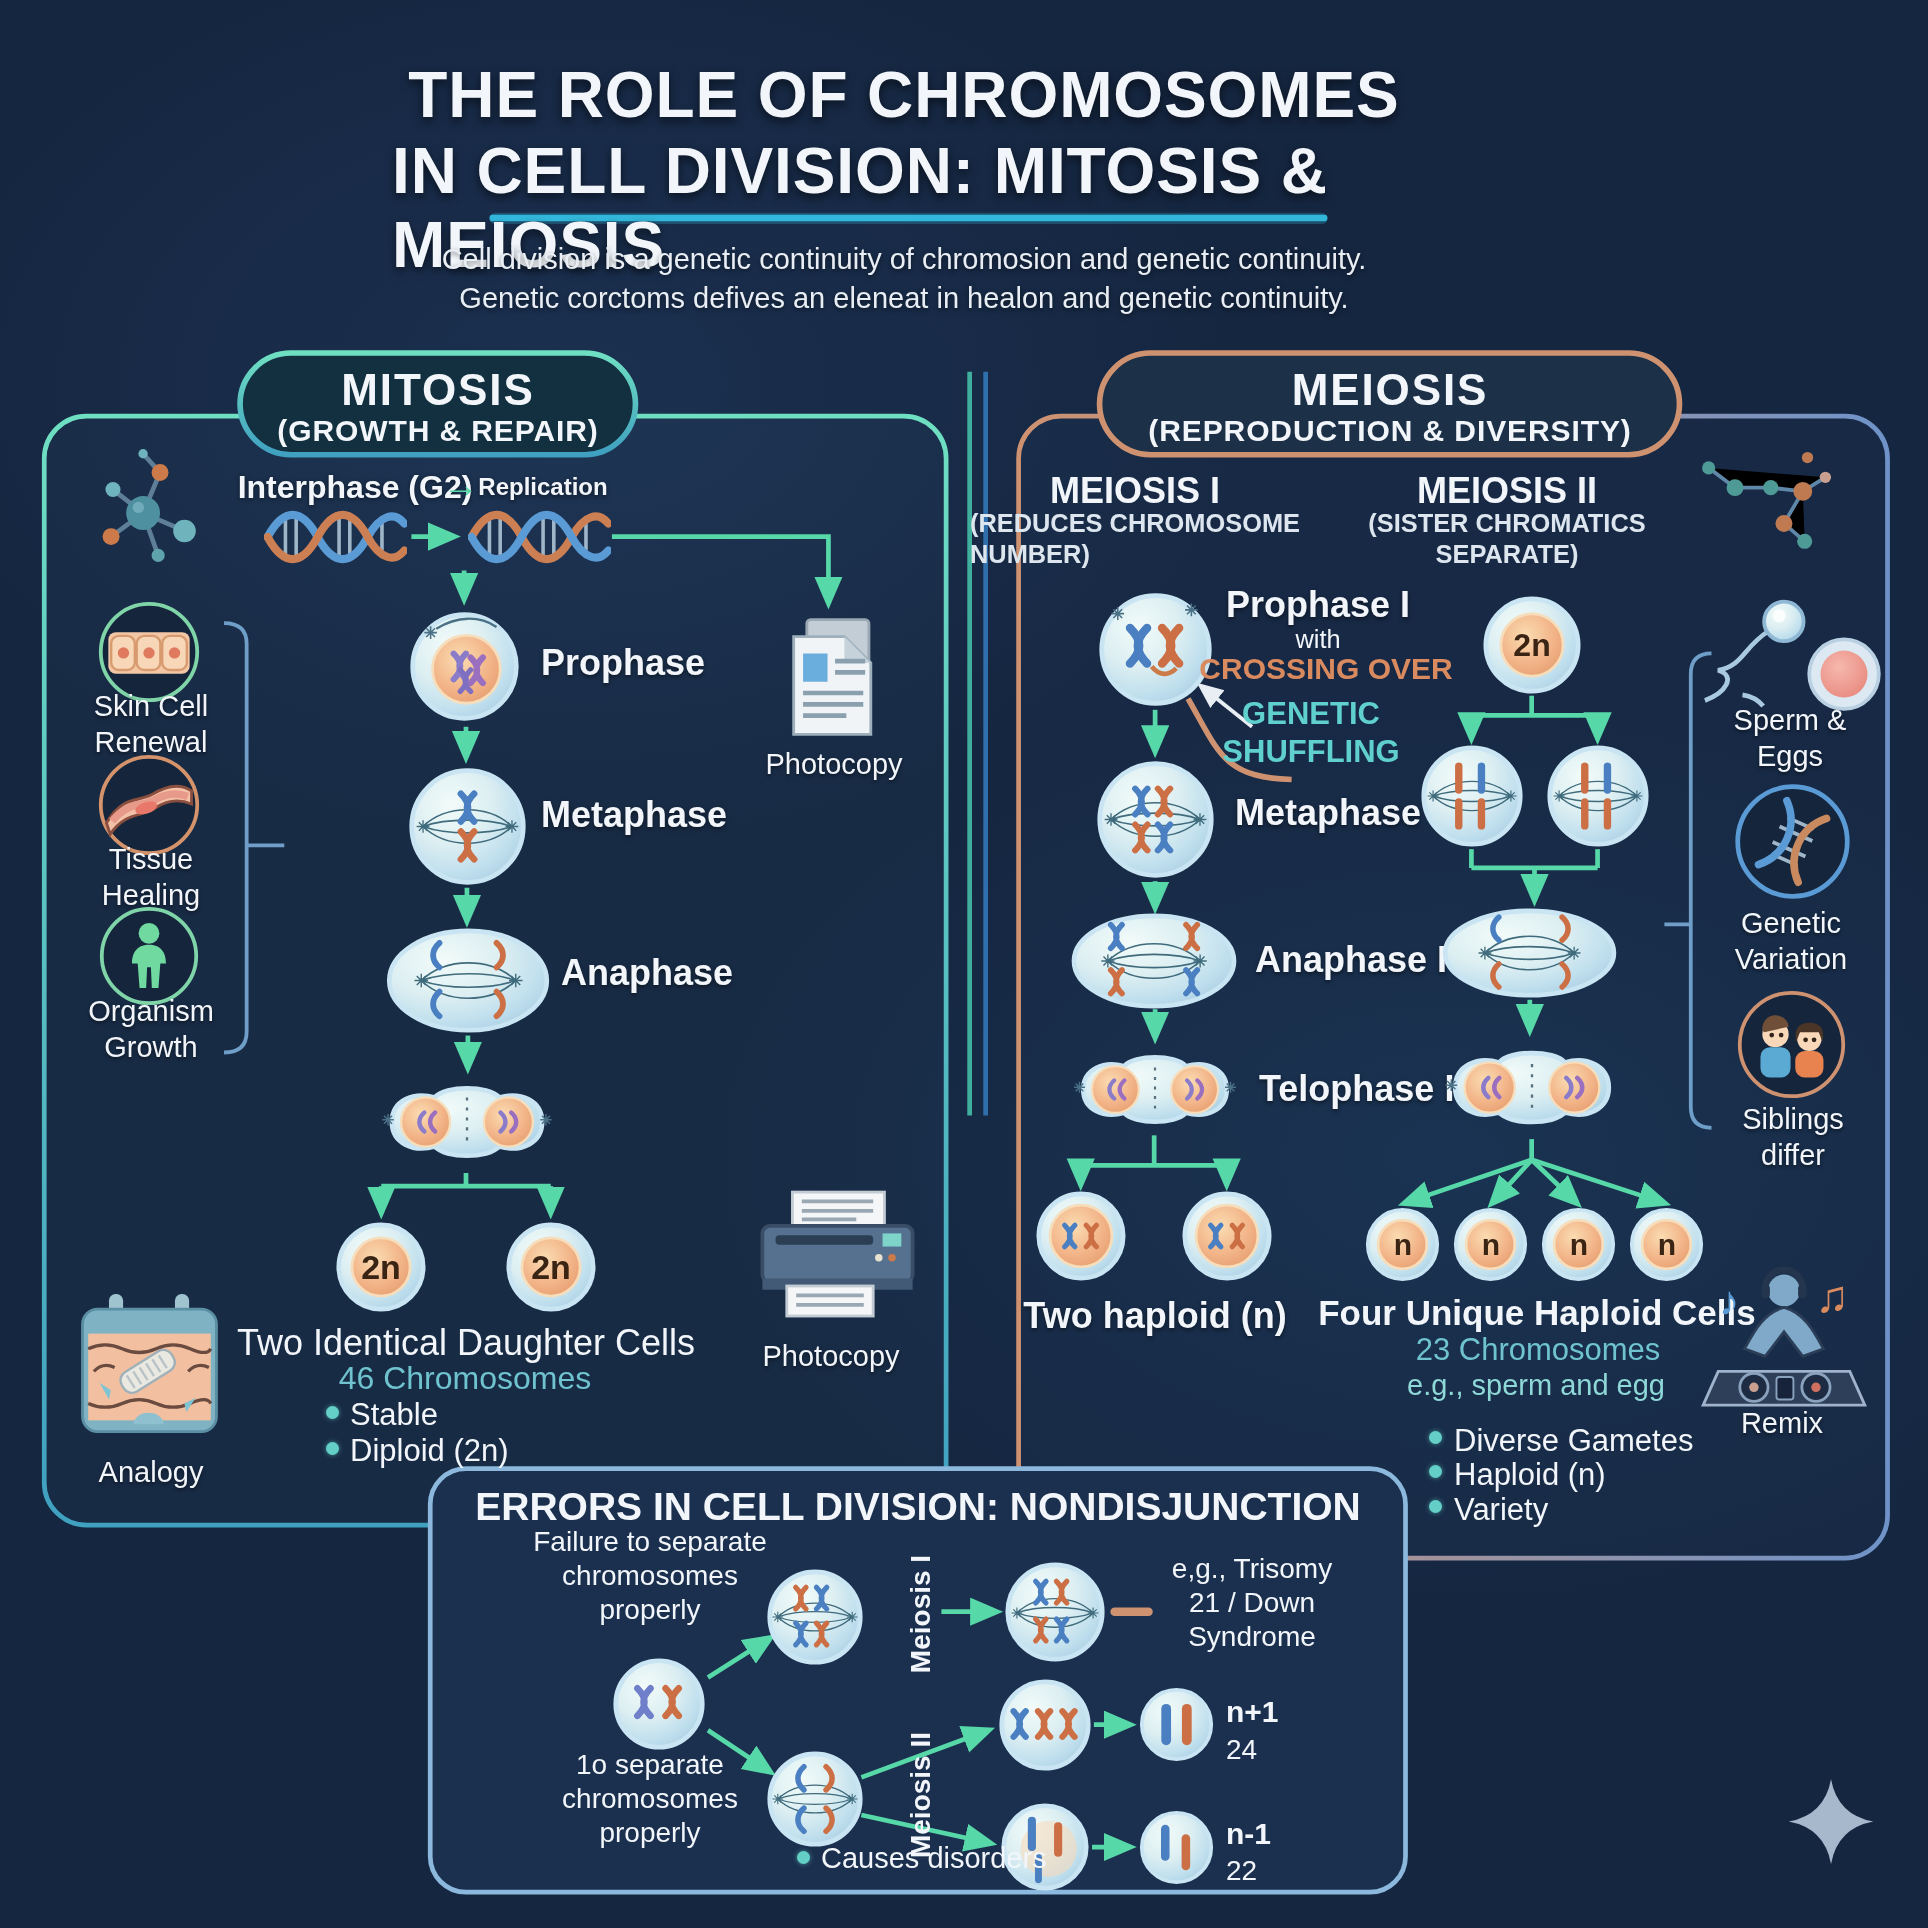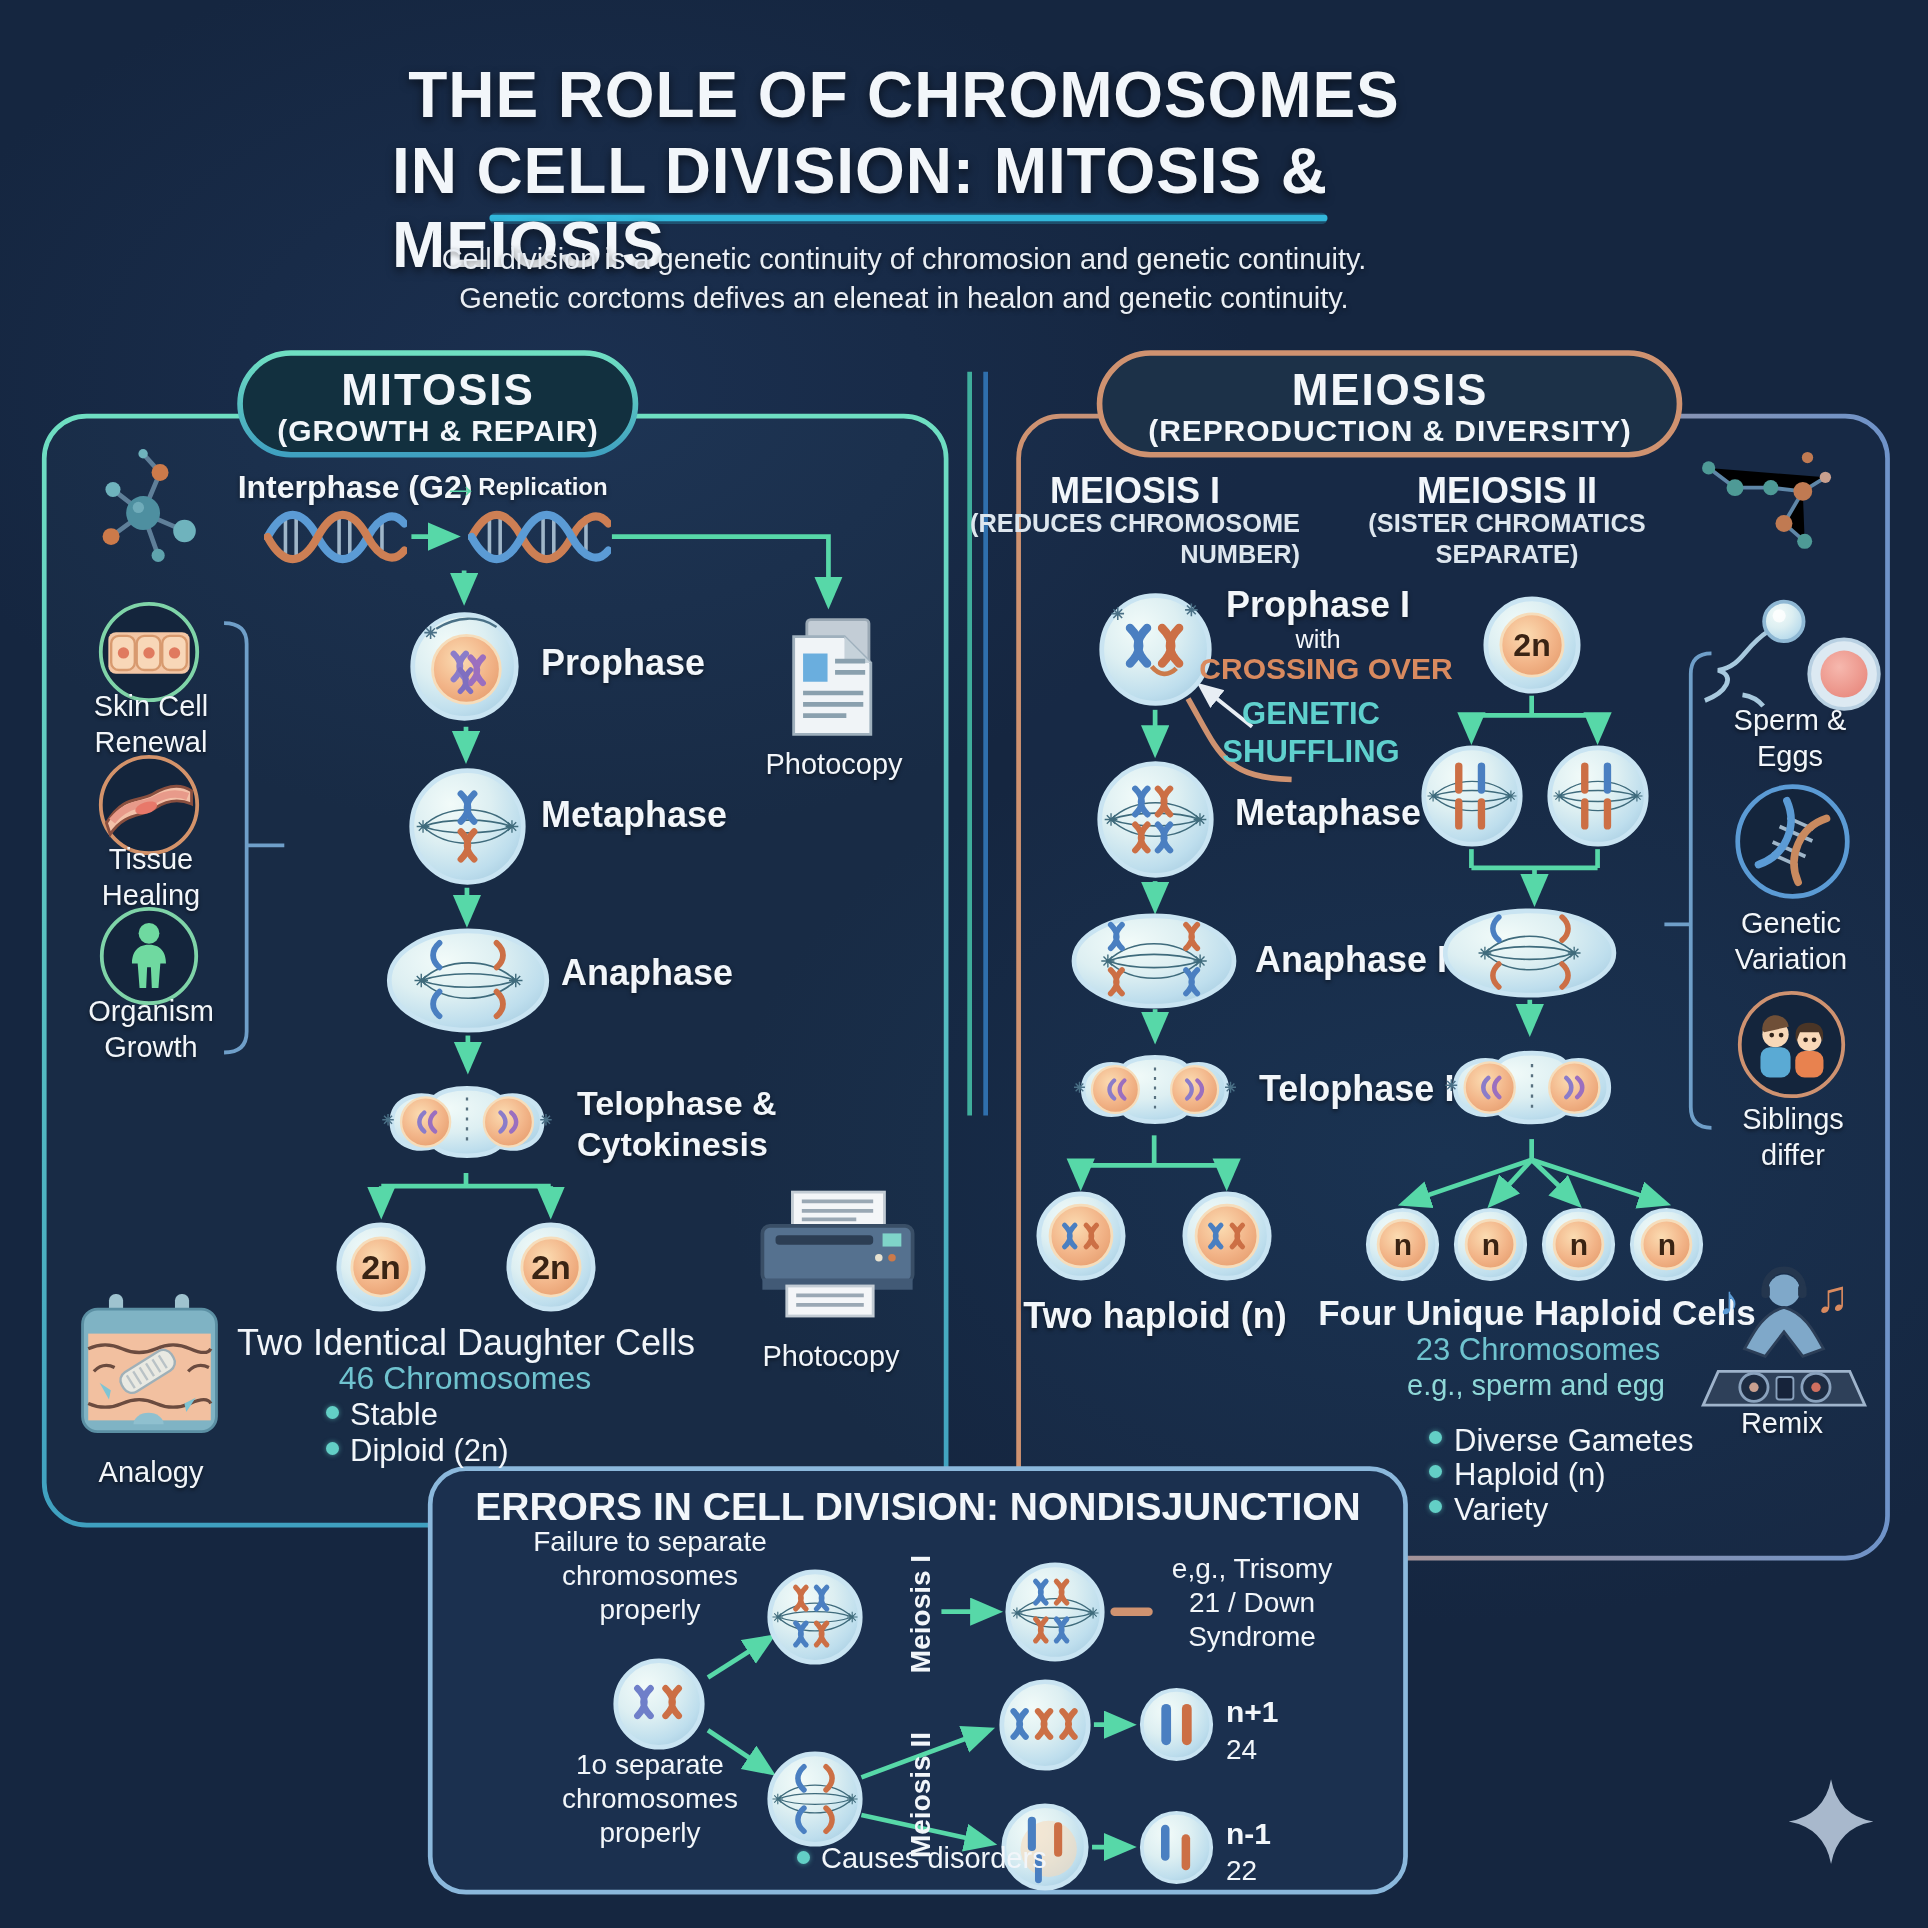--- a/index.html
+++ b/index.html
@@ -264,22 +264,20 @@
 <svg class="abs" style="left:506px;top:1222px" width="90" height="90" viewBox="0 0 96 96">
   <circle cx="48" cy="48" r="45" fill="url(#gCell)" stroke="#c9e4f2" stroke-width="5"></circle>
   <circle cx="48" cy="48" r="31" fill="url(#gNuc)" stroke="#f6ddbb" stroke-width="3"></circle>
 </svg>
 <div class="abs ctr cellnum" style="left:381px;top:1267px;font-size:34px">2n</div>
 <div class="abs ctr cellnum" style="left:551px;top:1267px;font-size:34px">2n</div>
 
 <div class="abs phase" style="left:541px;top:642px">Prophase</div>
 <div class="abs phase" style="left:541px;top:794px">Metaphase</div>
 <div class="abs phase" style="left:561px;top:952px">Anaphase</div>
-<div class="abs phase pre" style="left:577px;top:1083px;font-size:34px;line-height:41px">Telophase &amp;
-Cytokinesis</div>
 
 <div class="abs ctrx" style="left:466px;top:1322px;font-size:36px;font-weight:400">Two Identical Daughter Cells</div>
 <div class="abs ctrx teal" style="left:465px;top:1360px;font-size:32px">46 Chromosomes</div>
 <div class="abs bullet-dot" style="left:326px;top:1406px"></div>
 <div class="abs bullet-t" style="left:350px;top:1397px">Stable</div>
 <div class="abs bullet-dot" style="left:326px;top:1442px"></div>
 <div class="abs bullet-t" style="left:350px;top:1433px">Diploid (2n)</div>
 
 <svg class="abs" style="left:784px;top:614px" width="104" height="127" viewBox="0 0 110 135">
   <rect x="24" y="6" width="66" height="100" rx="4" fill="#c3cdd6" stroke="#9aa8b4" stroke-width="3"></rect>
@@ -356,21 +354,21 @@
       </g>
   <path d="M26,96 l12,8 -2,10 z" fill="#7fc4d4"></path>
       <path d="M128,112 l-12,6 2,9 z" fill="#7fc4d4"></path>
   <path d="M62,140 a16,12 0 0 1 32,0 z" fill="#8fc0cf"></path>
 </svg>
 <div class="abs ctr side-l" style="left:151px;top:1472px">Analogy</div>
 
 <div class="abs ctrx pill-title" style="left:1390px;top:365px">MEIOSIS</div>
 <div class="abs ctrx pill-sub" style="left:1390px;top:414px">(REPRODUCTION &amp; DIVERSITY)</div>
 <div class="abs ctr small-h" style="left:1135px;top:491px">MEIOSIS I</div>
-<div class="abs ctr small-s pre" style="left:1135px;top:539px;text-align:right">(REDUCES CHROMOSOME
+<div class="abs ctr small-s pre" style="left:1135px;top:539px;text-align:left">(REDUCES CHROMOSOME
 NUMBER)</div>
 <div class="abs ctr small-h" style="left:1507px;top:491px">MEIOSIS II</div>
 <div class="abs ctr small-s pre" style="left:1507px;top:539px;text-align:center">(SISTER CHROMATICS
 SEPARATE)</div>
 
 <svg class="abs" style="left:1097px;top:591px" width="117" height="117" viewBox="0 0 124 124">
   <circle cx="62" cy="62" r="57" fill="url(#gCell)" stroke="#c9e4f2" stroke-width="5"></circle>
   <use href="#chrX" x="26" y="30" width="36" height="56" style="color:#4a7fc1"></use>
   <use href="#chrX" x="60" y="30" width="36" height="56" style="color:#cc6f45"></use>
   <path d="M58,80 C66,90 76,90 84,82" stroke="#cc7a4a" stroke-width="5" fill="none"></path>

